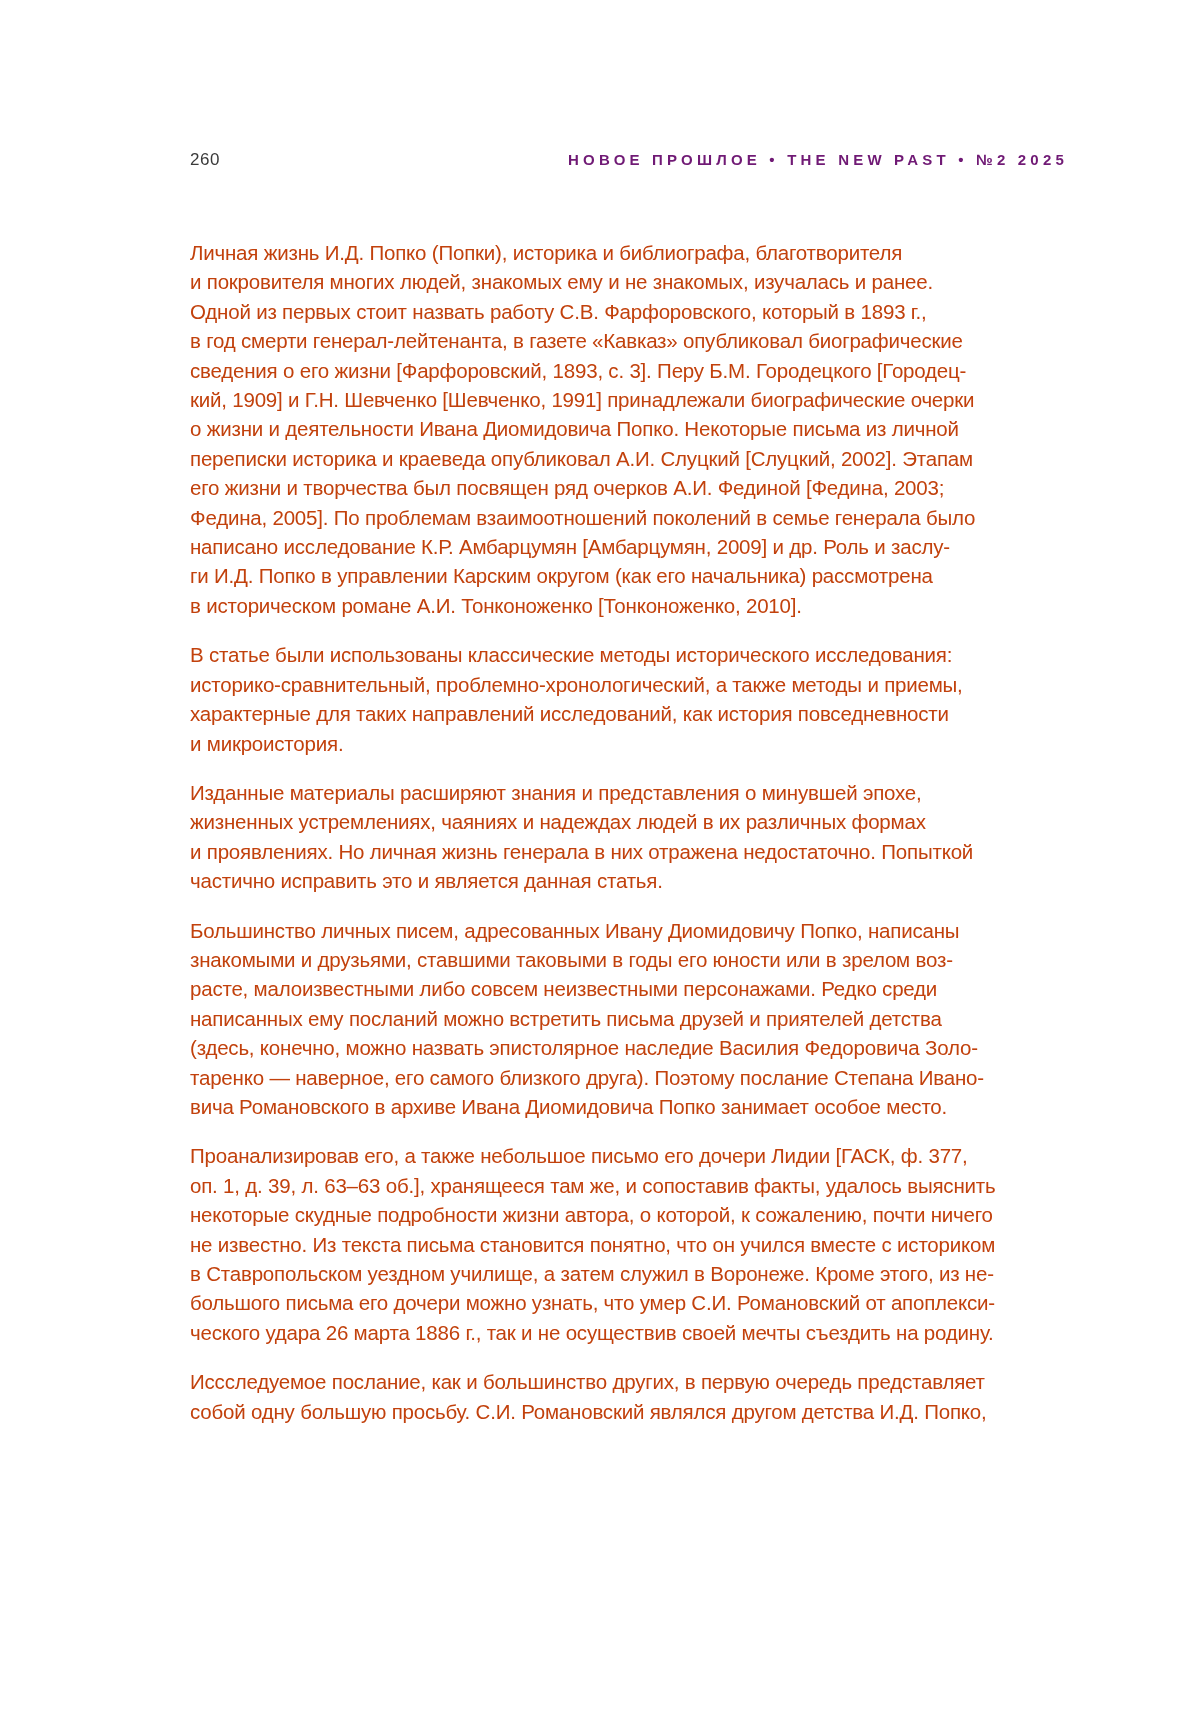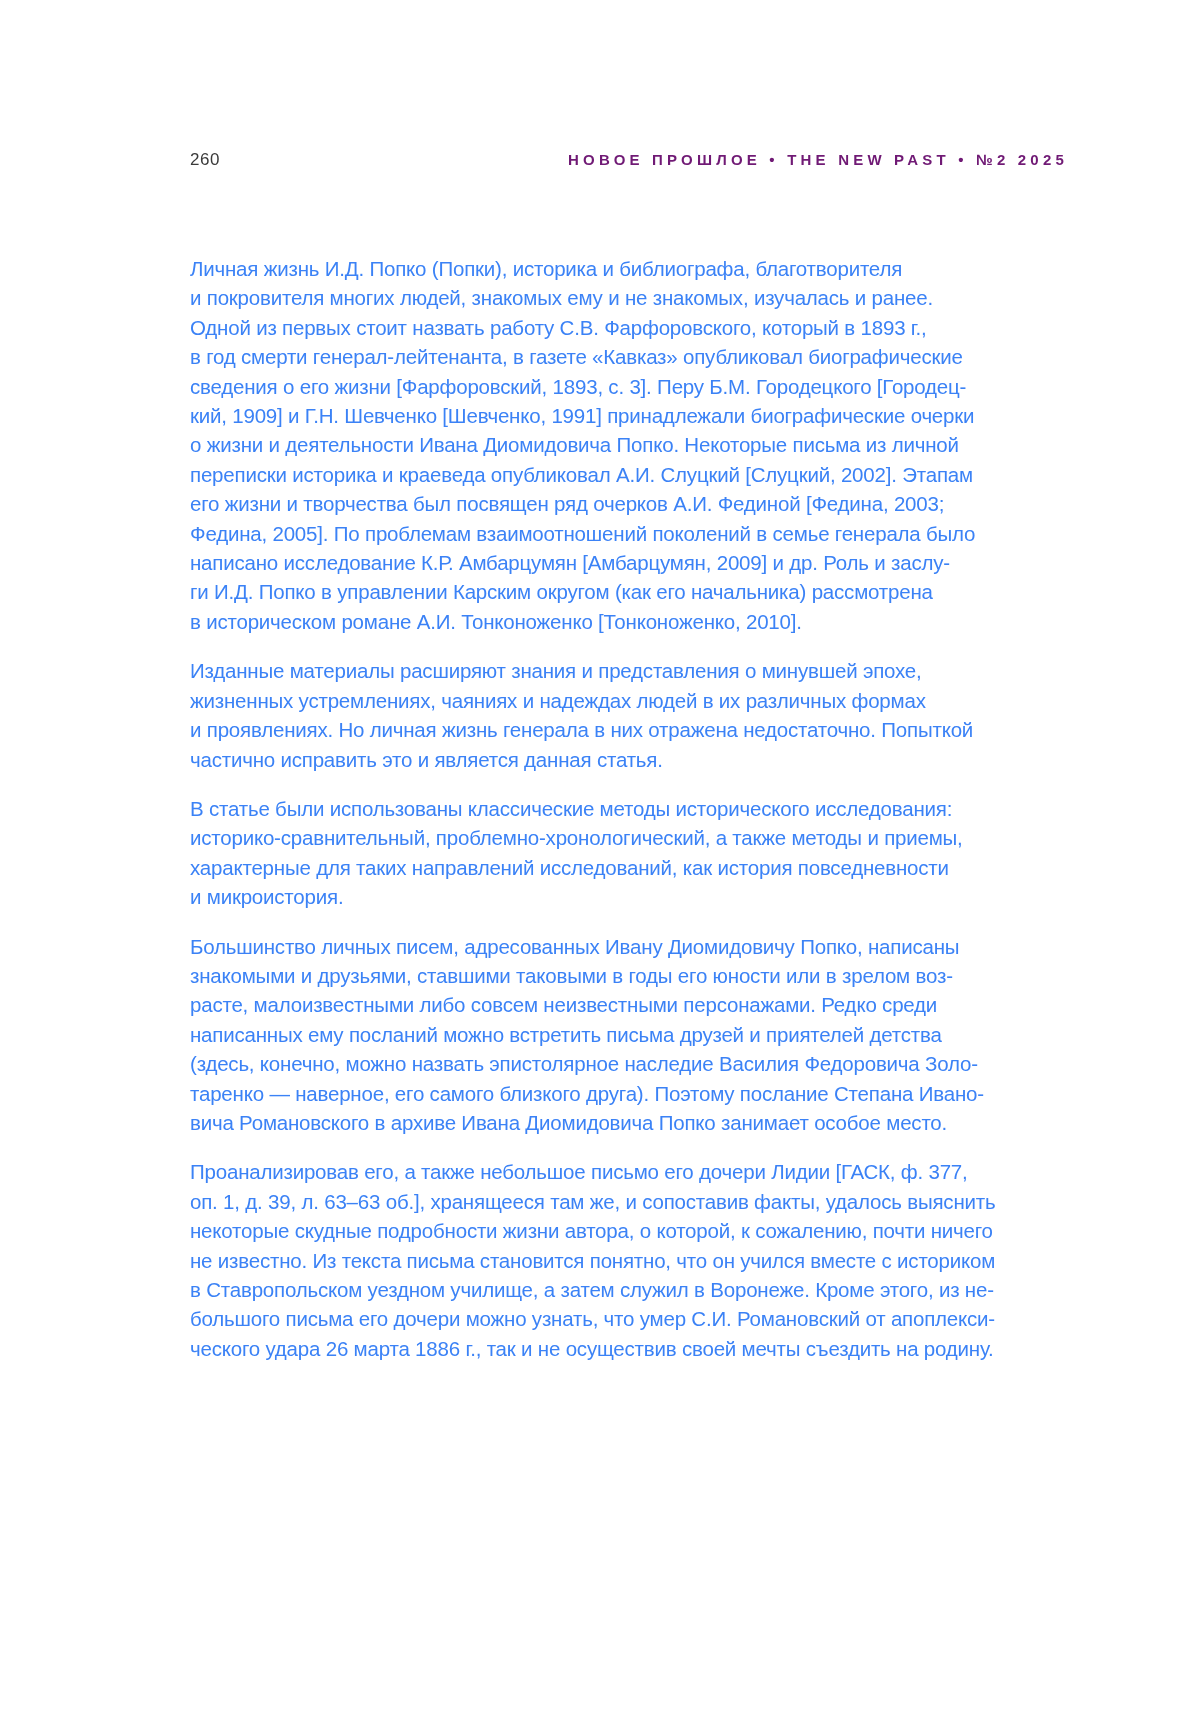--- a/index.html
+++ b/index.html
@@ -35,22 +35,21 @@
     font-weight: 600;
     color: #701a75;
     letter-spacing: 4.2px;
     white-space: nowrap;
   }
   .article-body {
     position: absolute;
     top: 238px;
     left: 190px;
     width: 850px;
-    color: #3b82f6;
-    margin-top: 16px;
+    color: #c2410c;
   }
   .para {
     margin: 0 0 20px 0;
     font-size: 20.5px;
     line-height: 29.4px;
     letter-spacing: -0.2px;
     white-space: pre-line;
     font-weight: 400;
   }
 </style>
@@ -71,37 +70,39 @@
 в год смерти генерал-лейтенанта, в газете «Кавказ» опубликовал биографические
 сведения о его жизни [Фарфоровский, 1893, с. 3]. Перу Б.М. Городецкого [Городец-
 кий, 1909] и Г.Н. Шевченко [Шевченко, 1991] принадлежали биографические очерки
 о жизни и деятельности Ивана Диомидовича Попко. Некоторые письма из личной
 переписки историка и краеведа опубликовал А.И. Слуцкий [Слуцкий, 2002]. Этапам
 его жизни и творчества был посвящен ряд очерков А.И. Фединой [Федина, 2003;
 Федина, 2005]. По проблемам взаимоотношений поколений в семье генерала было
 написано исследование К.Р. Амбарцумян [Амбарцумян, 2009] и др. Роль и заслу-
 ги И.Д. Попко в управлении Карским округом (как его начальника) рассмотрена
 в историческом романе А.И. Тонконоженко [Тонконоженко, 2010].</p>
+    <p class="para">В статье были использованы классические методы исторического исследования:
+историко-сравнительный, проблемно-хронологический, а также методы и приемы,
+характерные для таких направлений исследований, как история повседневности
+и микроистория.</p>
     <p class="para">Изданные материалы расширяют знания и представления о минувшей эпохе,
 жизненных устремлениях, чаяниях и надеждах людей в их различных формах
 и проявлениях. Но личная жизнь генерала в них отражена недостаточно. Попыткой
 частично исправить это и является данная статья.</p>
-    <p class="para">В статье были использованы классические методы исторического исследования:
-историко-сравнительный, проблемно-хронологический, а также методы и приемы,
-характерные для таких направлений исследований, как история повседневности
-и микроистория.</p>
     <p class="para">Большинство личных писем, адресованных Ивану Диомидовичу Попко, написаны
 знакомыми и друзьями, ставшими таковыми в годы его юности или в зрелом воз-
 расте, малоизвестными либо совсем неизвестными персонажами. Редко среди
 написанных ему посланий можно встретить письма друзей и приятелей детства
 (здесь, конечно, можно назвать эпистолярное наследие Василия Федоровича Золо-
 таренко — наверное, его самого близкого друга). Поэтому послание Степана Ивано-
 вича Романовского в архиве Ивана Диомидовича Попко занимает особое место.</p>
     <p class="para">Проанализировав его, а также небольшое письмо его дочери Лидии [ГАСК, ф. 377,
 оп. 1, д. 39, л. 63–63 об.], хранящееся там же, и сопоставив факты, удалось выяснить
 некоторые скудные подробности жизни автора, о которой, к сожалению, почти ничего
 не известно. Из текста письма становится понятно, что он учился вместе с историком
 в Ставропольском уездном училище, а затем служил в Воронеже. Кроме этого, из не-
 большого письма его дочери можно узнать, что умер С.И. Романовский от апоплекси-
 ческого удара 26 марта 1886 г., так и не осуществив своей мечты съездить на родину.</p>
+    <p class="para">Иссследуемое послание, как и большинство других, в первую очередь представляет
+собой одну большую просьбу. С.И. Романовский являлся другом детства И.Д. Попко,</p>
   </div>
 
 </div>
 
 </body></html>

